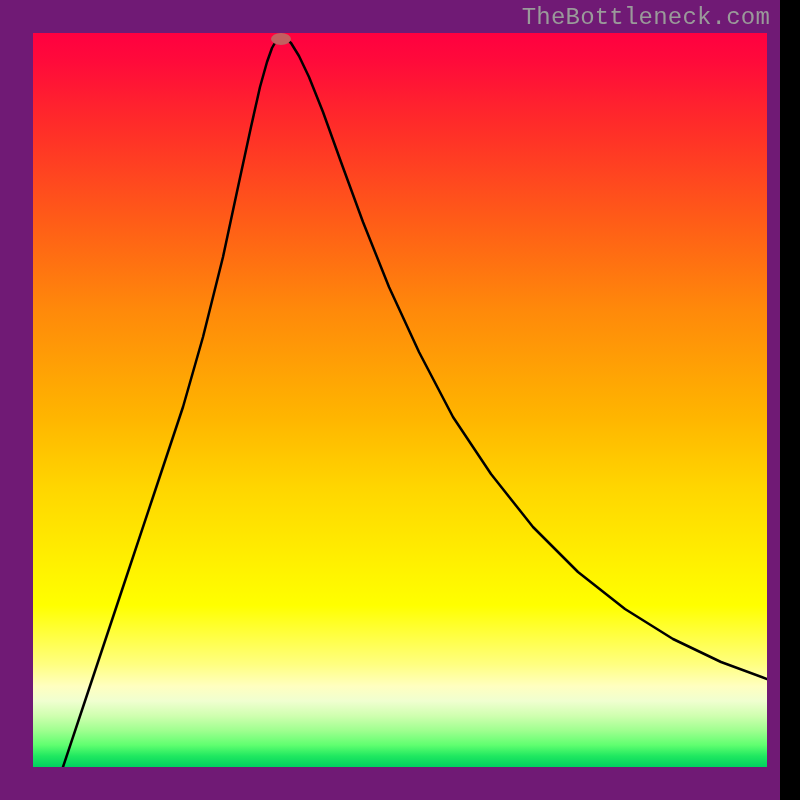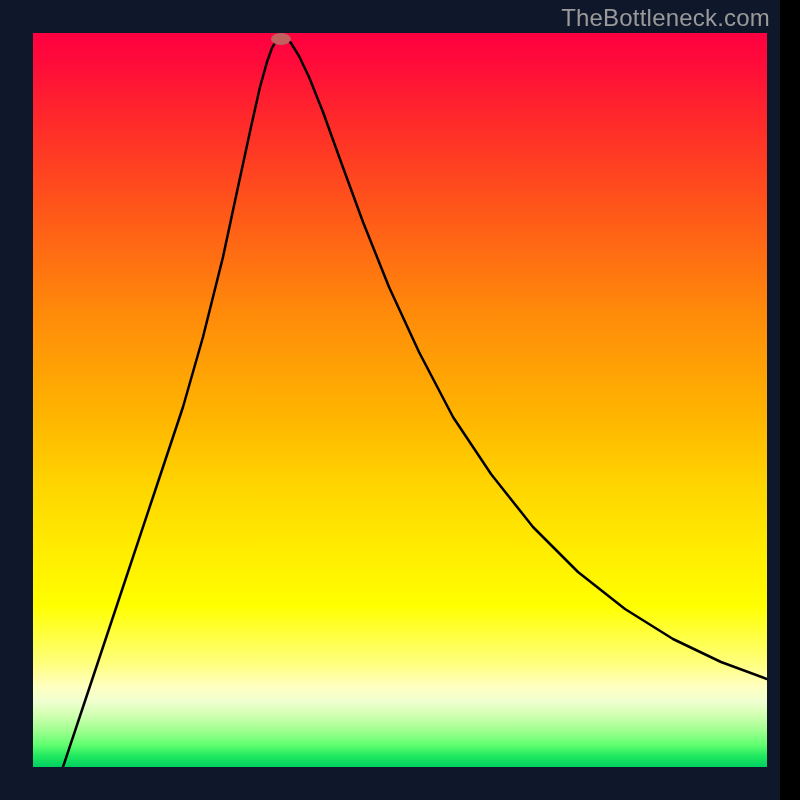--- a/index.html
+++ b/index.html
@@ -8,21 +8,22 @@
     width: 800px;
     height: 800px;
     overflow: hidden;
     background: #000;
     font-family: Arial, Helvetica, sans-serif;
   }
   .frame {
     position: relative;
     width: 780px;
     height: 800px;
-    background: #0f172a;
+    background: #701a75;
+    font-family: Liberation Mono, monospace;
   }
   .plot {
     position: absolute;
     left: 33px;
     top: 33px;
     width: 734px;
     height: 734px;
     background: linear-gradient(to bottom,
       #ff0040 0%,
       #ff0b3a 4%,

